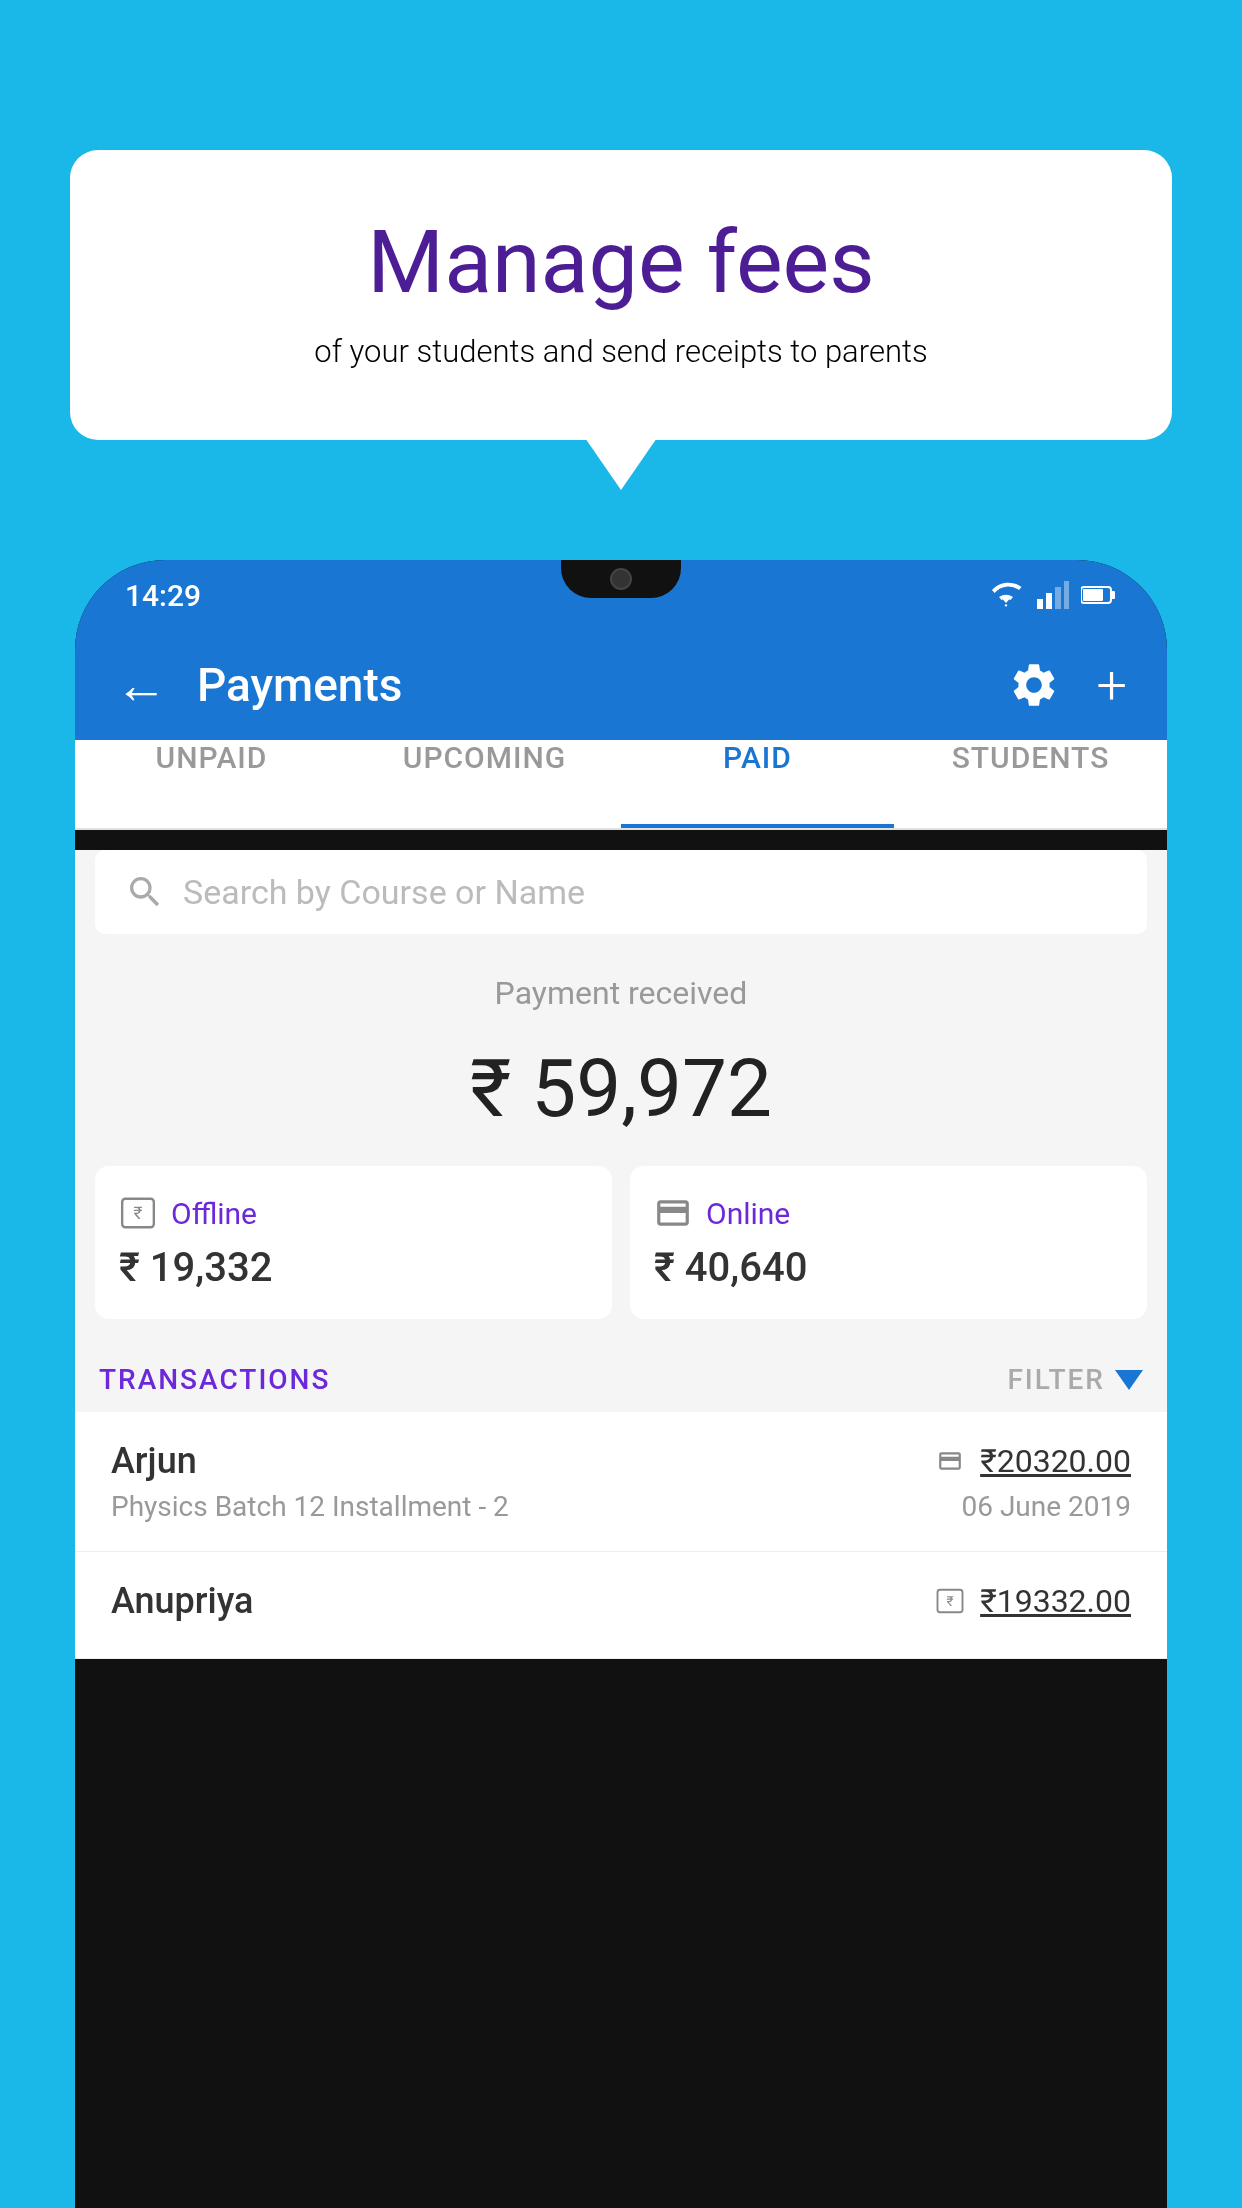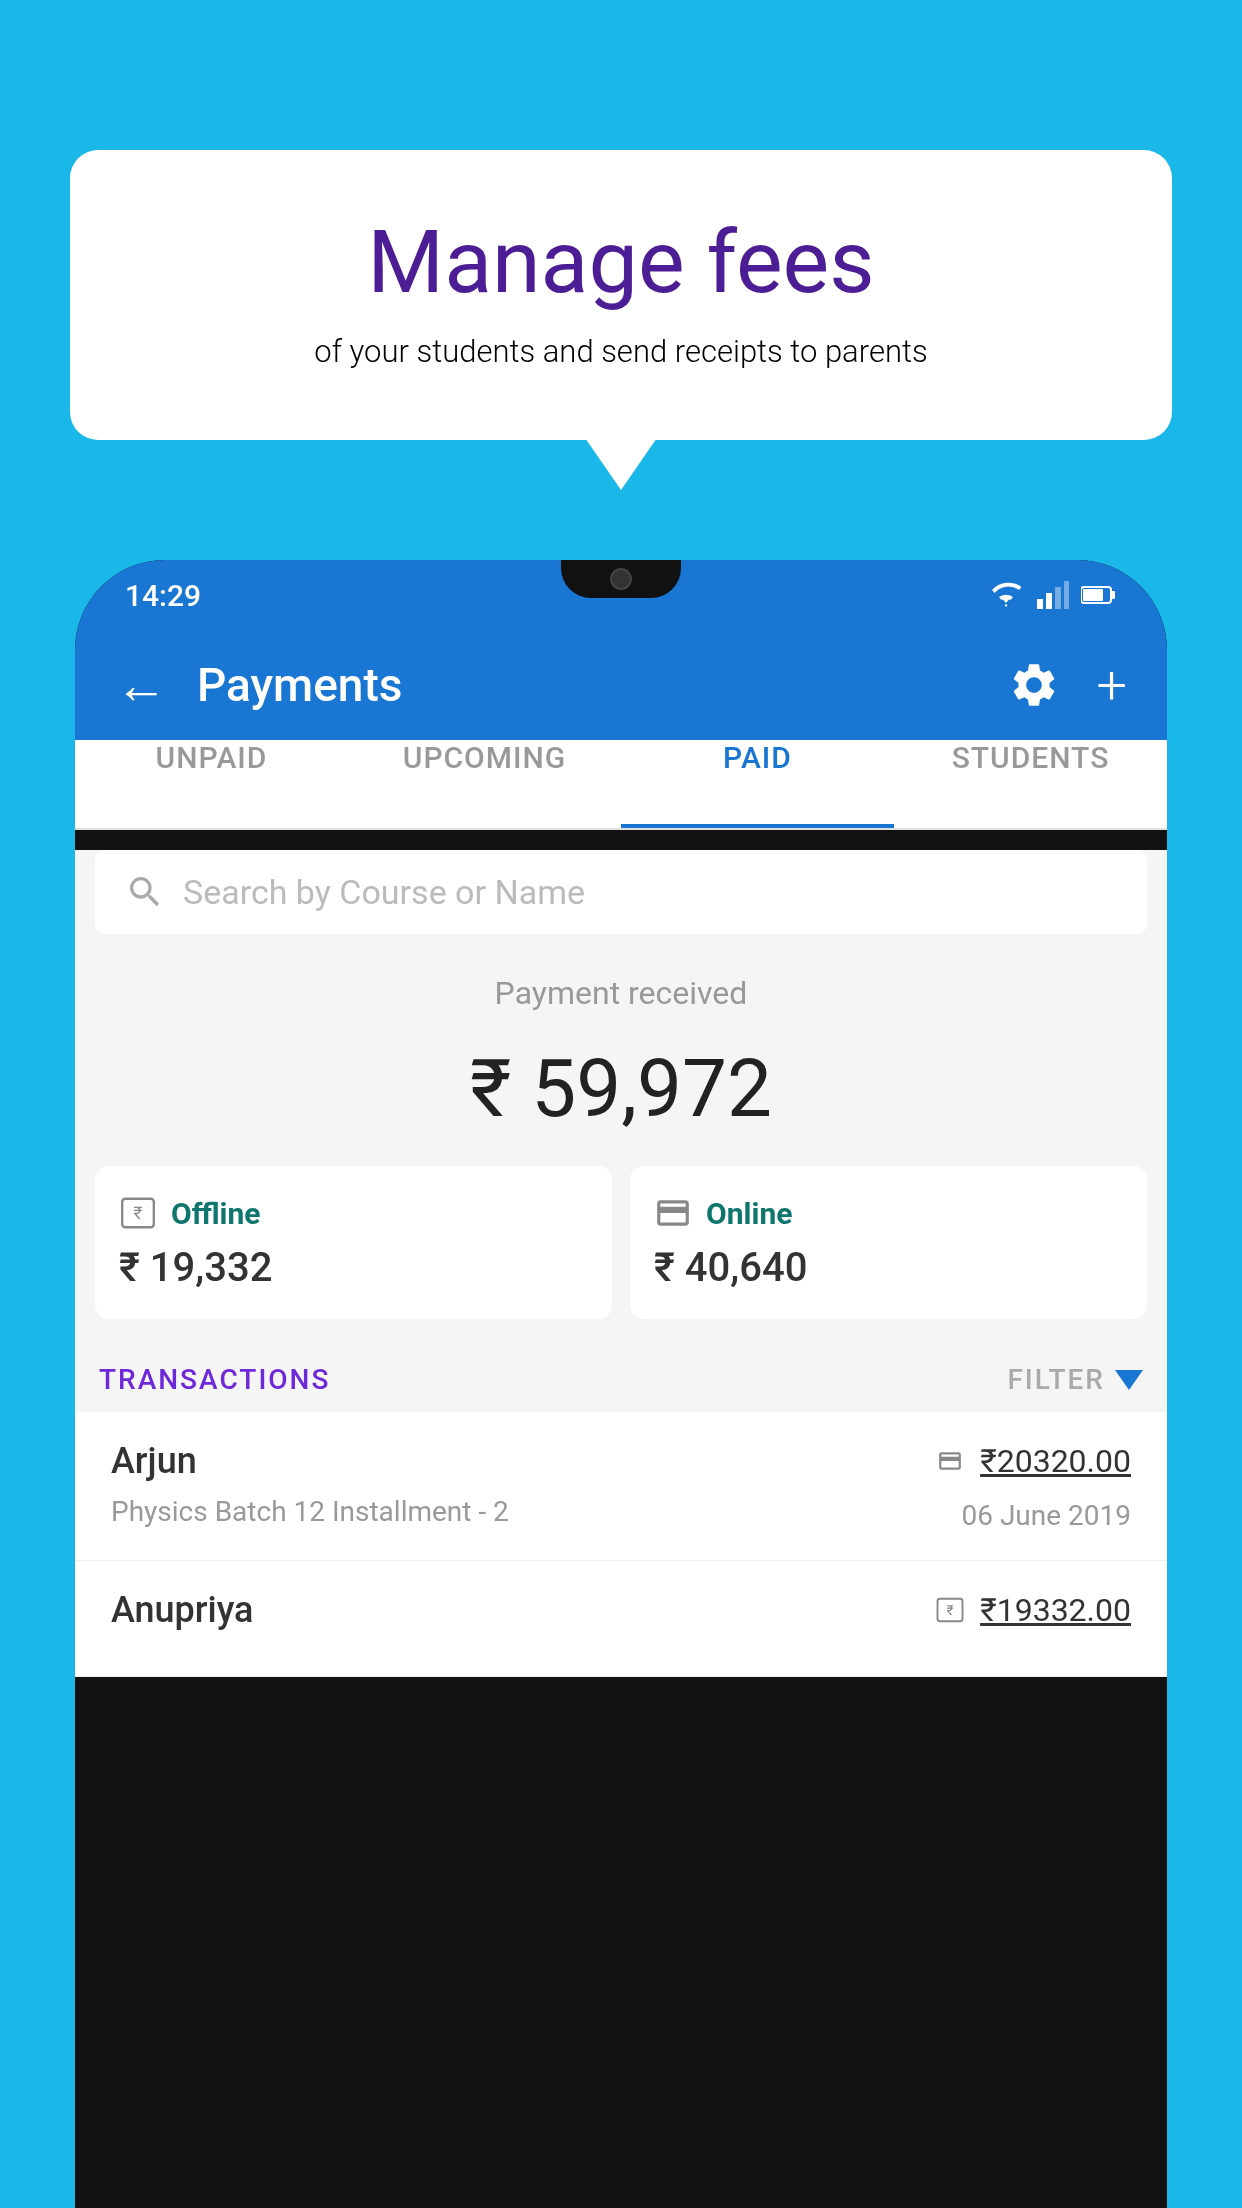--- a/index.html
+++ b/index.html
@@ -258,22 +258,21 @@
     }
 
     .payment-card .card-header svg {
       fill: #888;
       width: 38px;
       height: 38px;
     }
 
     .payment-card .card-type {
       font-size: 30px;
-      color: #0f766e;
-      font-weight: bold;
+      color: #6d28d9;
     }
 
     .payment-card .card-amount {
       font-size: 40px;
       color: #333;
       font-weight: 500;
     }
 
     
     .transactions-header {
@@ -349,21 +348,20 @@
     }
 
     .transaction-item .tx-course {
       font-size: 28px;
       color: #999;
     }
 
     .transaction-item .tx-date {
       font-size: 28px;
       color: #999;
-      margin-top: 9px;
     }
   </style>
 </head>
 <body>
 
 <div class="speech-bubble">
   <h1>Manage fees</h1>
   <p>of your students and send receipts to parents</p>
 </div>
 

